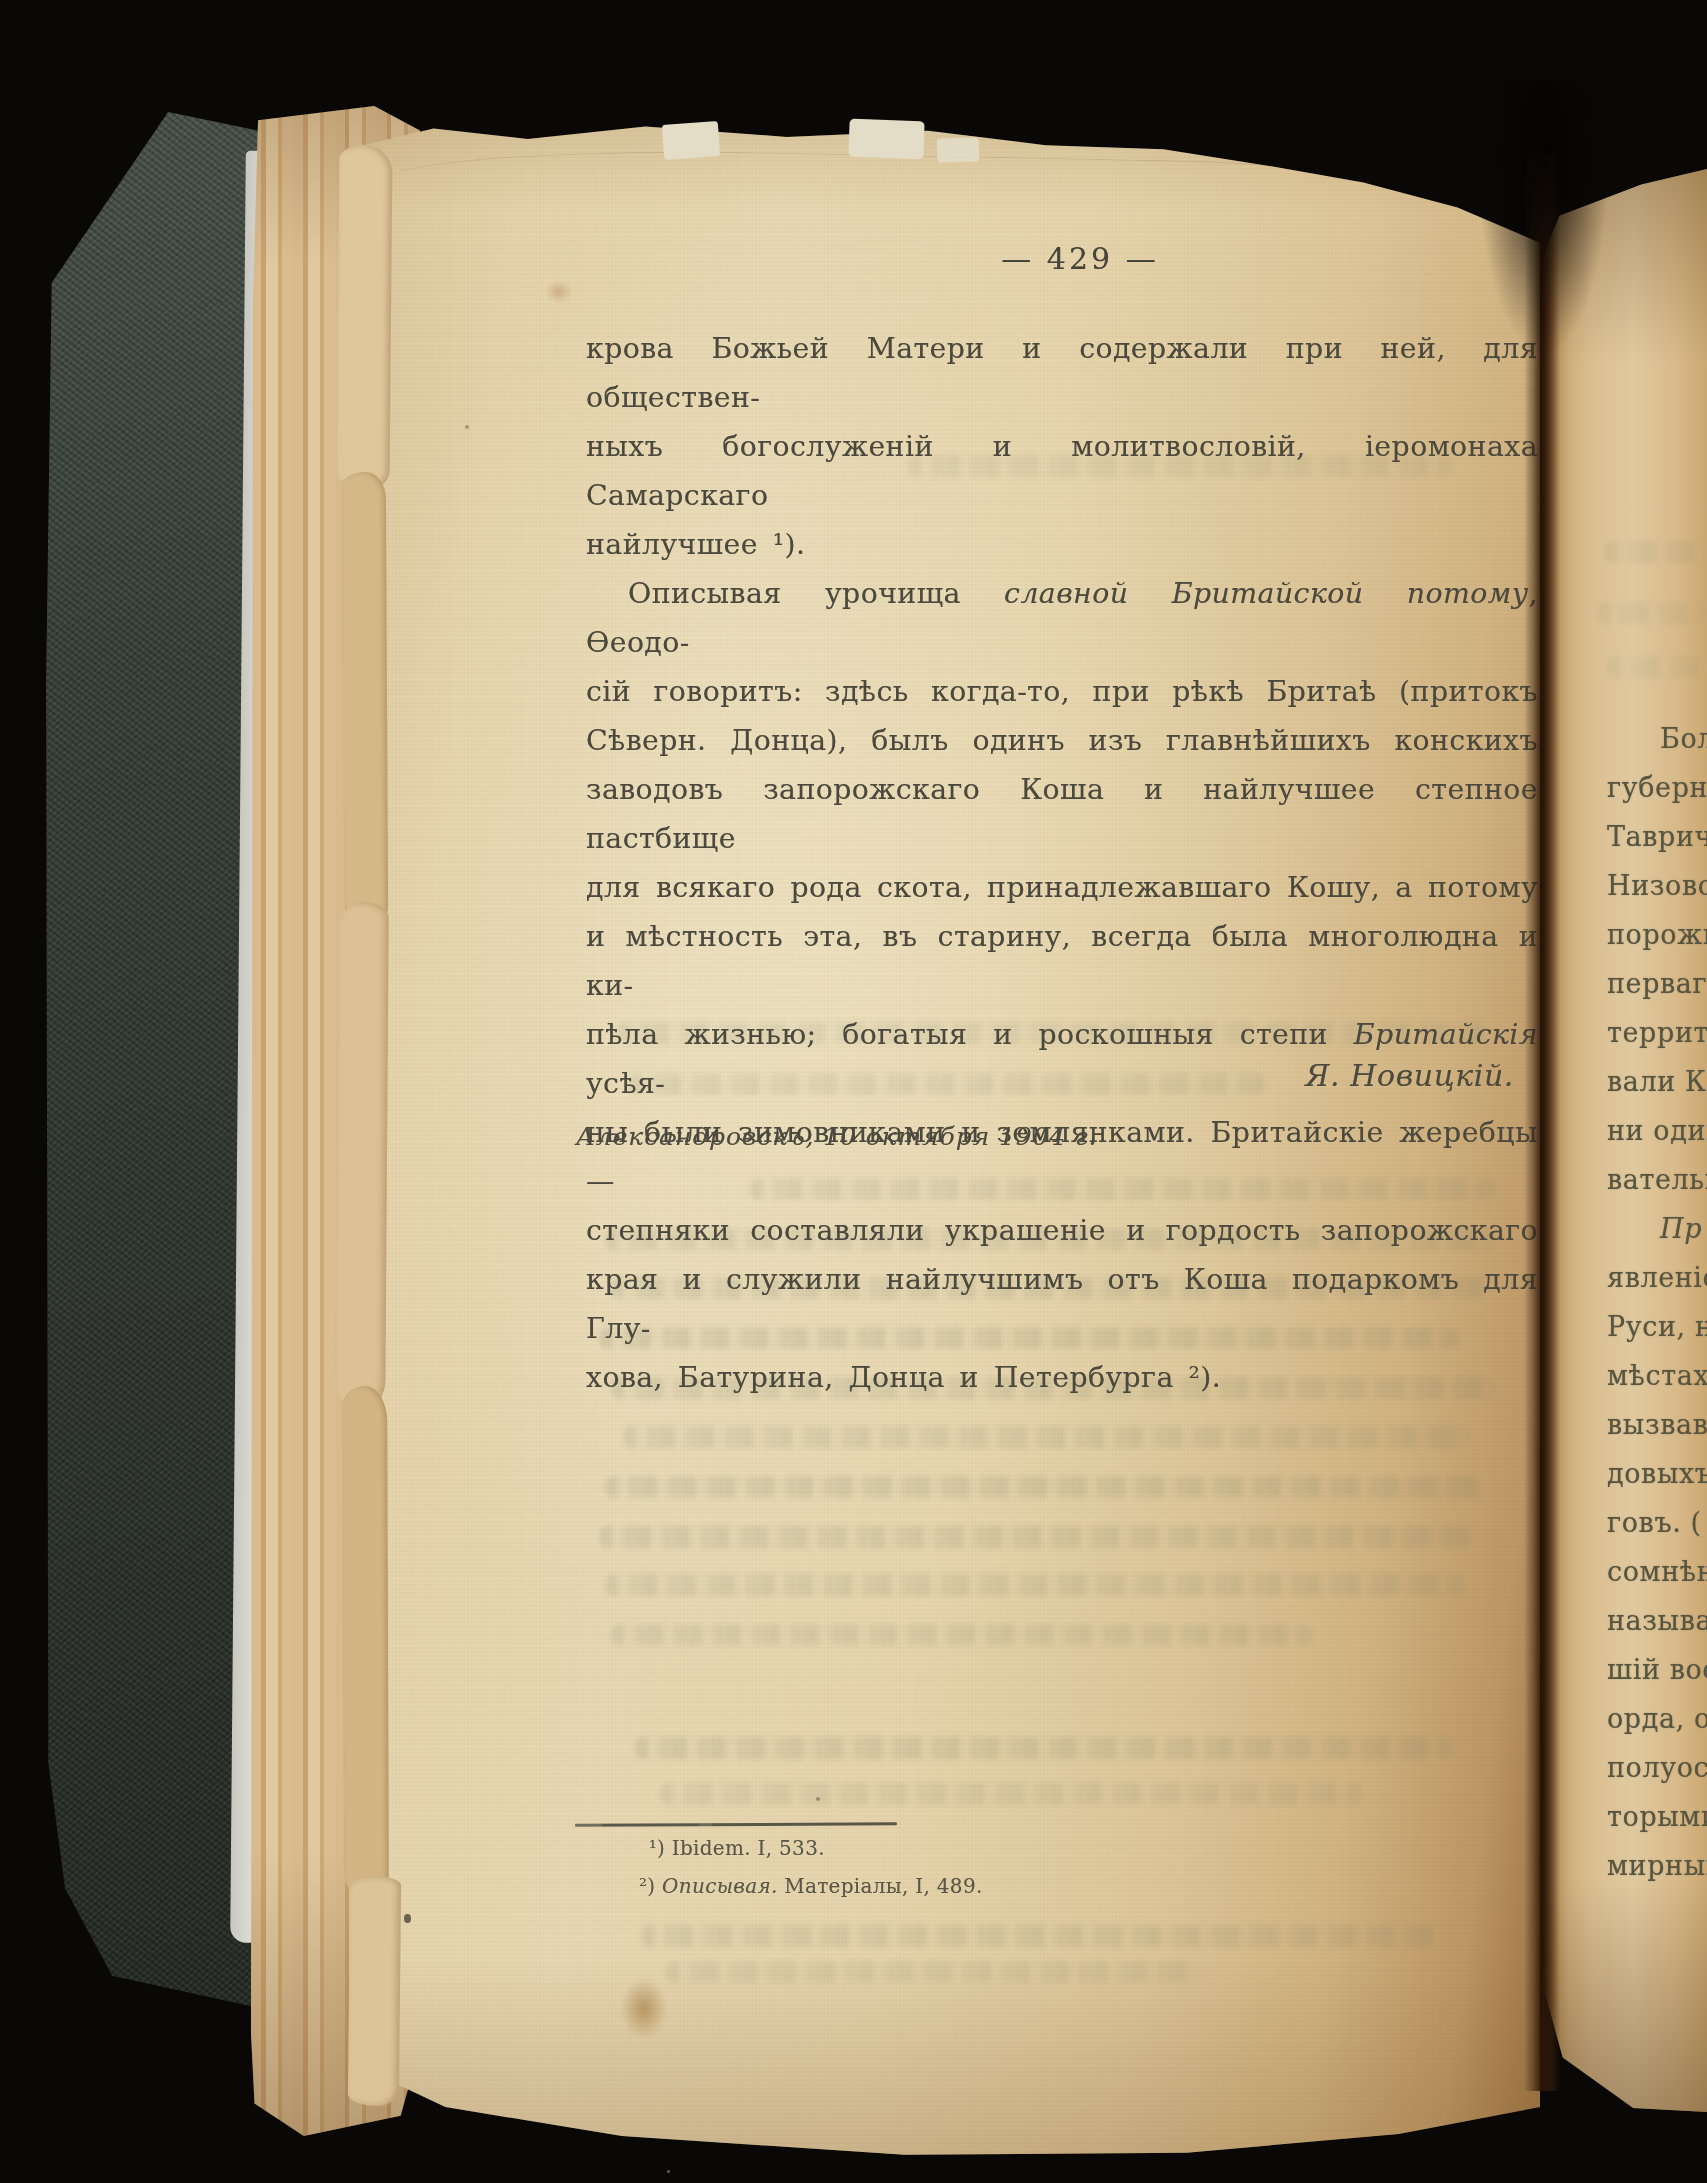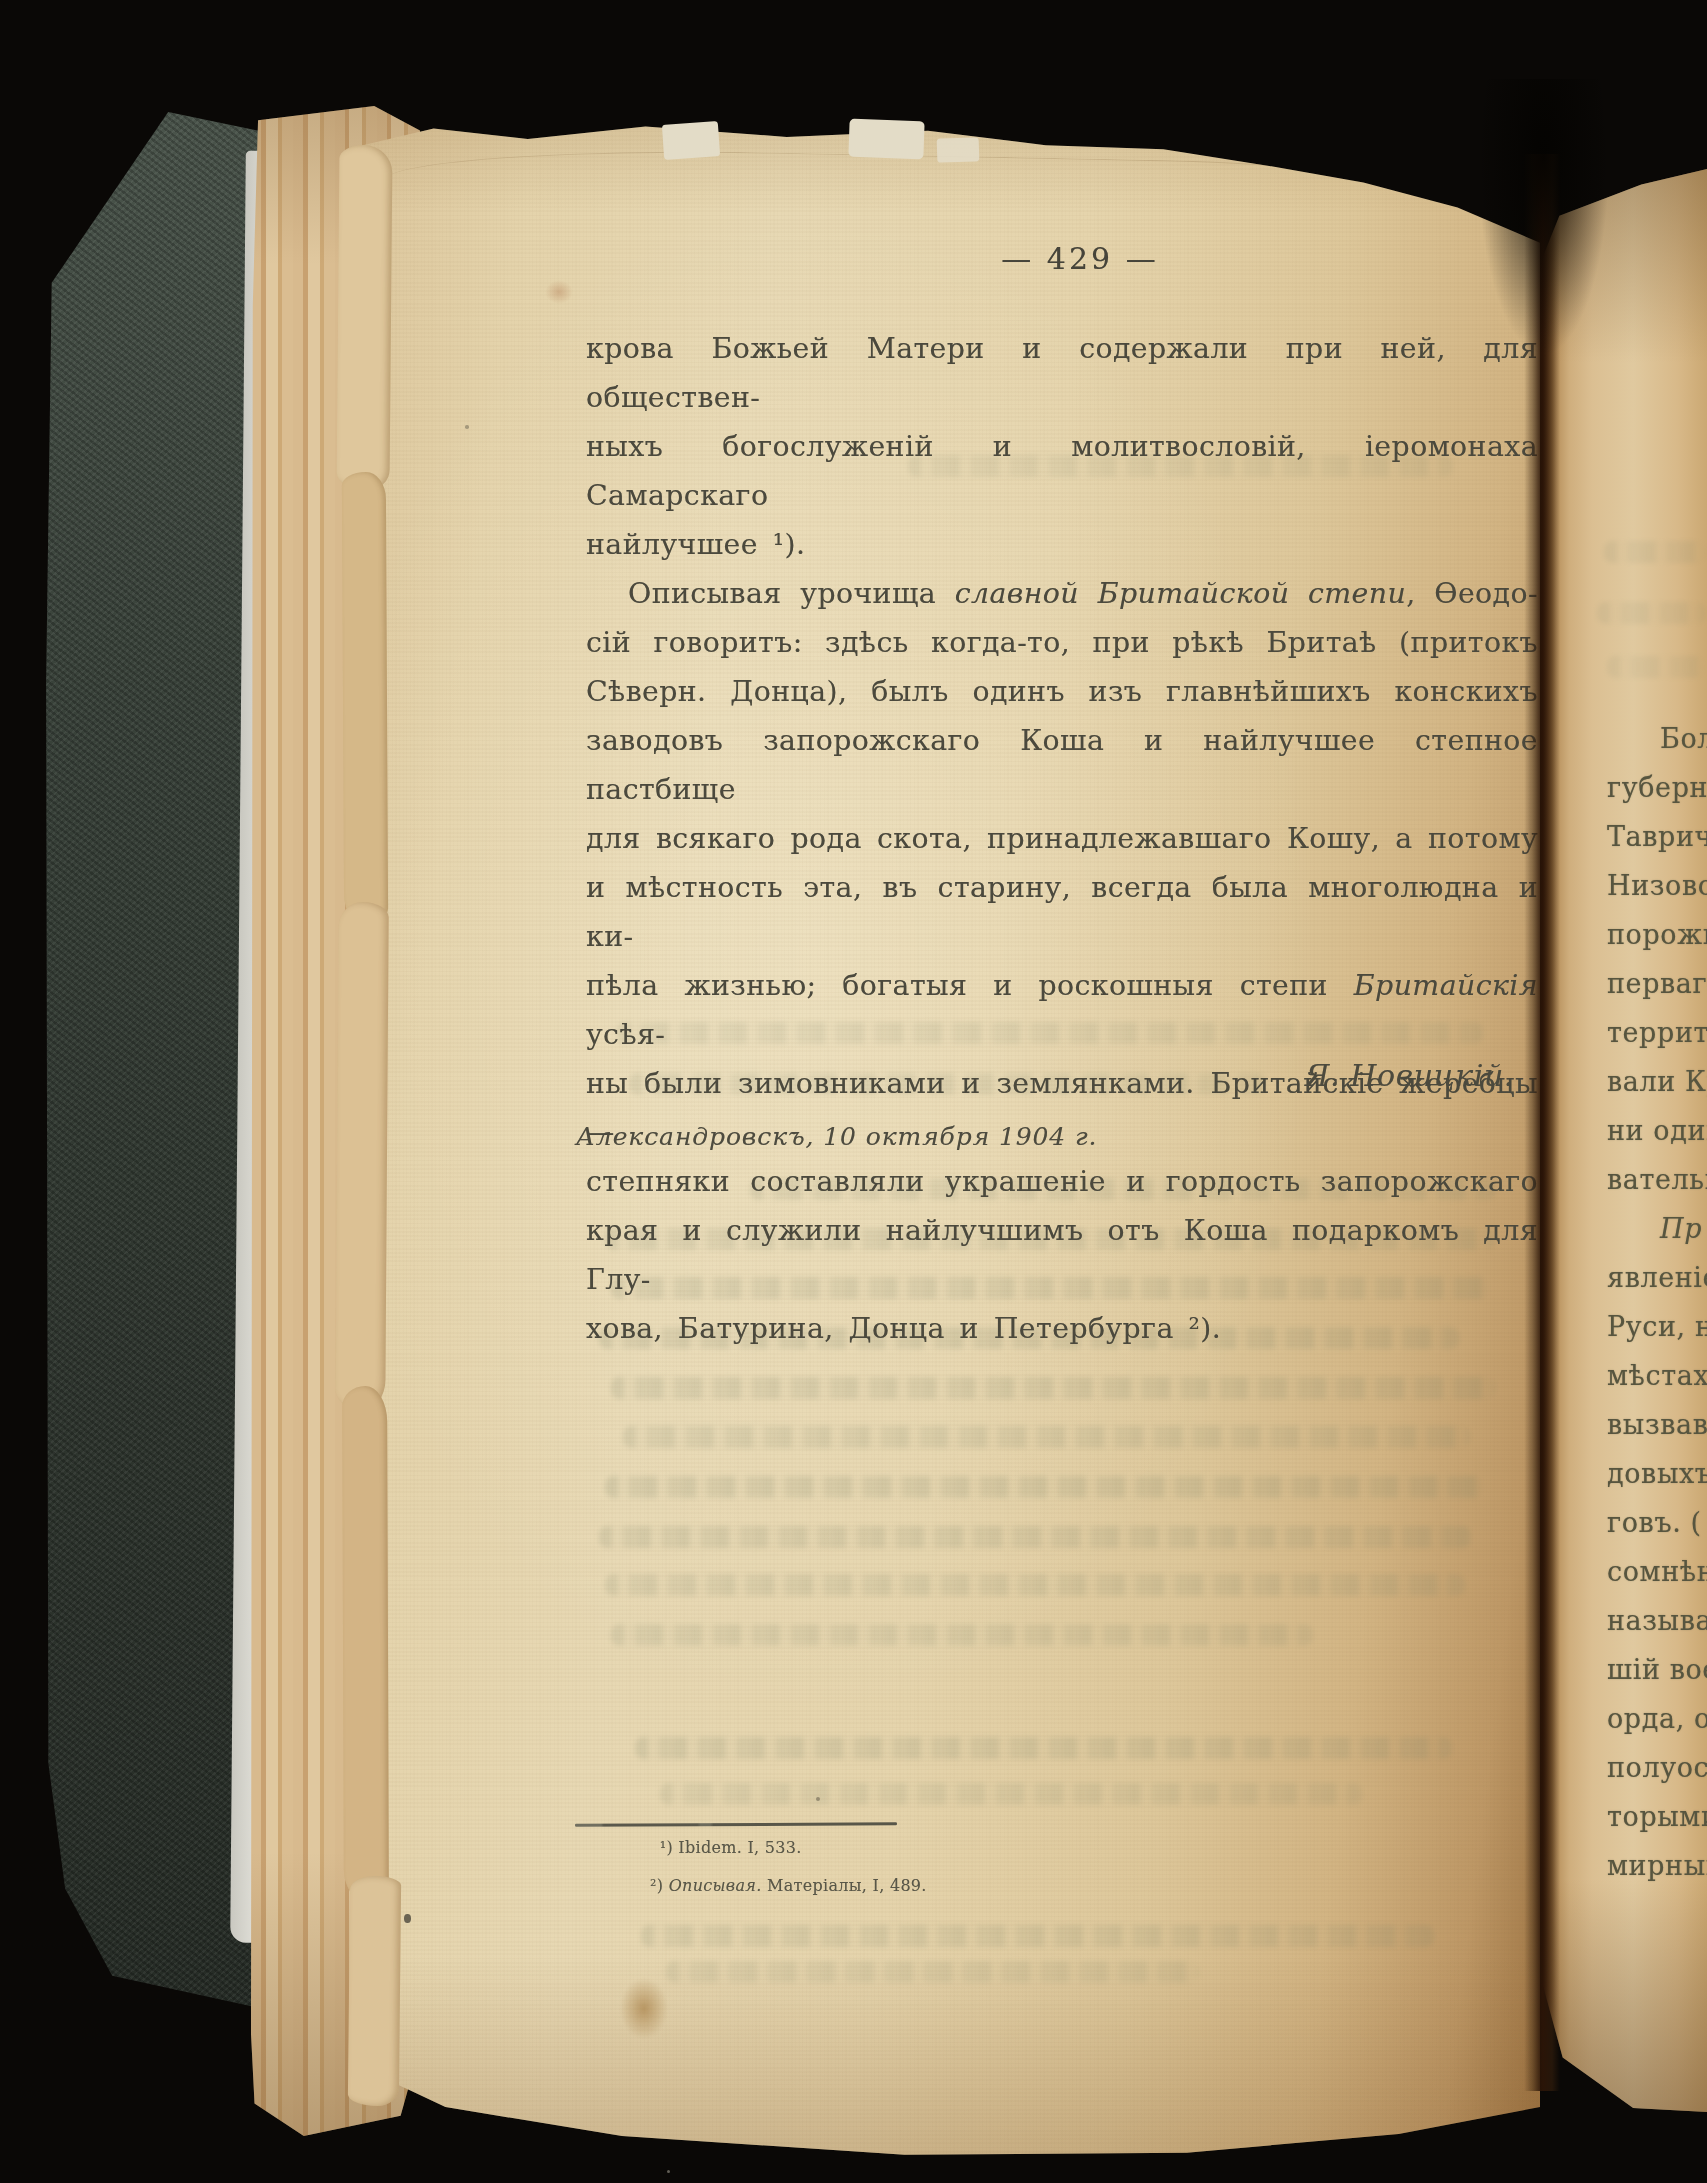--- a/index.html
+++ b/index.html
@@ -88,22 +88,22 @@
     font-size:25px;line-height:49px;letter-spacing:0.9px;color:#4d4b3f;
     text-shadow:0 0 0.6px rgba(77,75,63,0.4);
     font-style:italic;
   }
   .fn-rule{
     position:absolute;left:212px;top:1738px;width:322px;height:3px;z-index:3;
     background:linear-gradient(90deg,#716f60 0 8%,#5a584c 9% 38%,#6c6a5c 39% 42%,#585649 43% 100%);
     transform:rotate(-0.25deg);border-radius:1.2px;
   }
   .footnotes{
-    position:absolute;left:287px;top:1744px;z-index:3;
-    font-size:16px;line-height:38px;letter-spacing:0.3px;color:#595748;
+    position:absolute;left:276px;top:1744px;z-index:3;
+    font-size:20px;line-height:38px;letter-spacing:0.3px;color:#595748;
     text-shadow:0 0 0.6px rgba(89,87,72,0.4);
   }
   .footnotes .fn1{padding-left:9.7px;}
 
   
   .smudge{
     position:absolute;height:22px;z-index:1;border-radius:8.5px;
     background:repeating-linear-gradient(90deg, rgba(124,131,103,0.38) 0 13.3px, rgba(124,131,103,0.08) 13.3px 24px, rgba(124,131,103,0.30) 24px 39px);
     filter:blur(2.4px);
   }
@@ -163,21 +163,21 @@
   <div class="page-left">
     <div class="grain"></div>
     <div class="crease"></div>
 
     <div class="pnum ink">— 429 —</div>
 
     <div class="body-block ink">
       <div class="tl">крова Божьей Матери и содержали при ней, для обществен-</div>
       <div class="tl">ныхъ богослуженій и молитвословій, іеромонаха Самарскаго</div>
       <div class="tl endp">найлучшее ¹).</div>
-      <div class="tl indent"><span>Описывая урочища </span><span class="it">славной Бритайской степи</span><span>, Ѳеодо-</span></div>
+      <div class="tl indent"><span>Описывая урочища </span><span class="it">славной Бритайской потому</span><span>, Ѳеодо-</span></div>
       <div class="tl">сій говоритъ: здѣсь когда-то, при рѣкѣ Бритаѣ (притокъ</div>
       <div class="tl">Сѣверн. Донца), былъ одинъ изъ главнѣйшихъ конскихъ</div>
       <div class="tl">заводовъ запорожскаго Коша и найлучшее степное пастбище</div>
       <div class="tl">для всякаго рода скота, принадлежавшаго Кошу, а потому</div>
       <div class="tl">и мѣстность эта, въ старину, всегда была многолюдна и ки-</div>
       <div class="tl"><span>пѣла жизнью; богатыя и роскошныя степи </span><span class="it">Бритайскія</span><span> усѣя-</span></div>
       <div class="tl">ны были зимовниками и землянками. Бритайскіе жеребцы—</div>
       <div class="tl">степняки составляли украшеніе и гордость запорожскаго</div>
       <div class="tl">края и служили найлучшимъ отъ Коша подаркомъ для Глу-</div>
       <div class="tl endp">хова, Батурина, Донца и Петербурга ²).</div>

